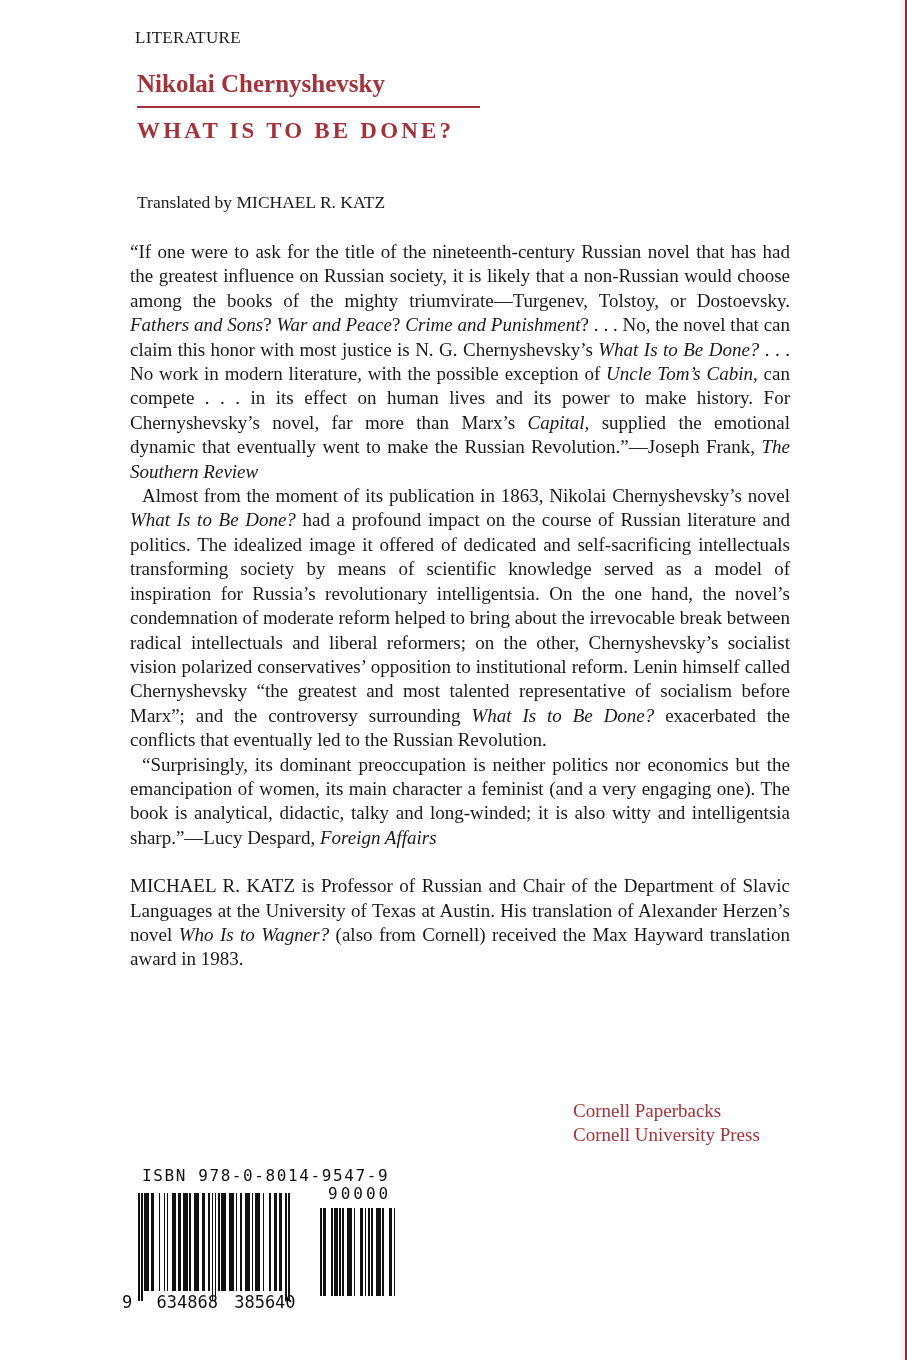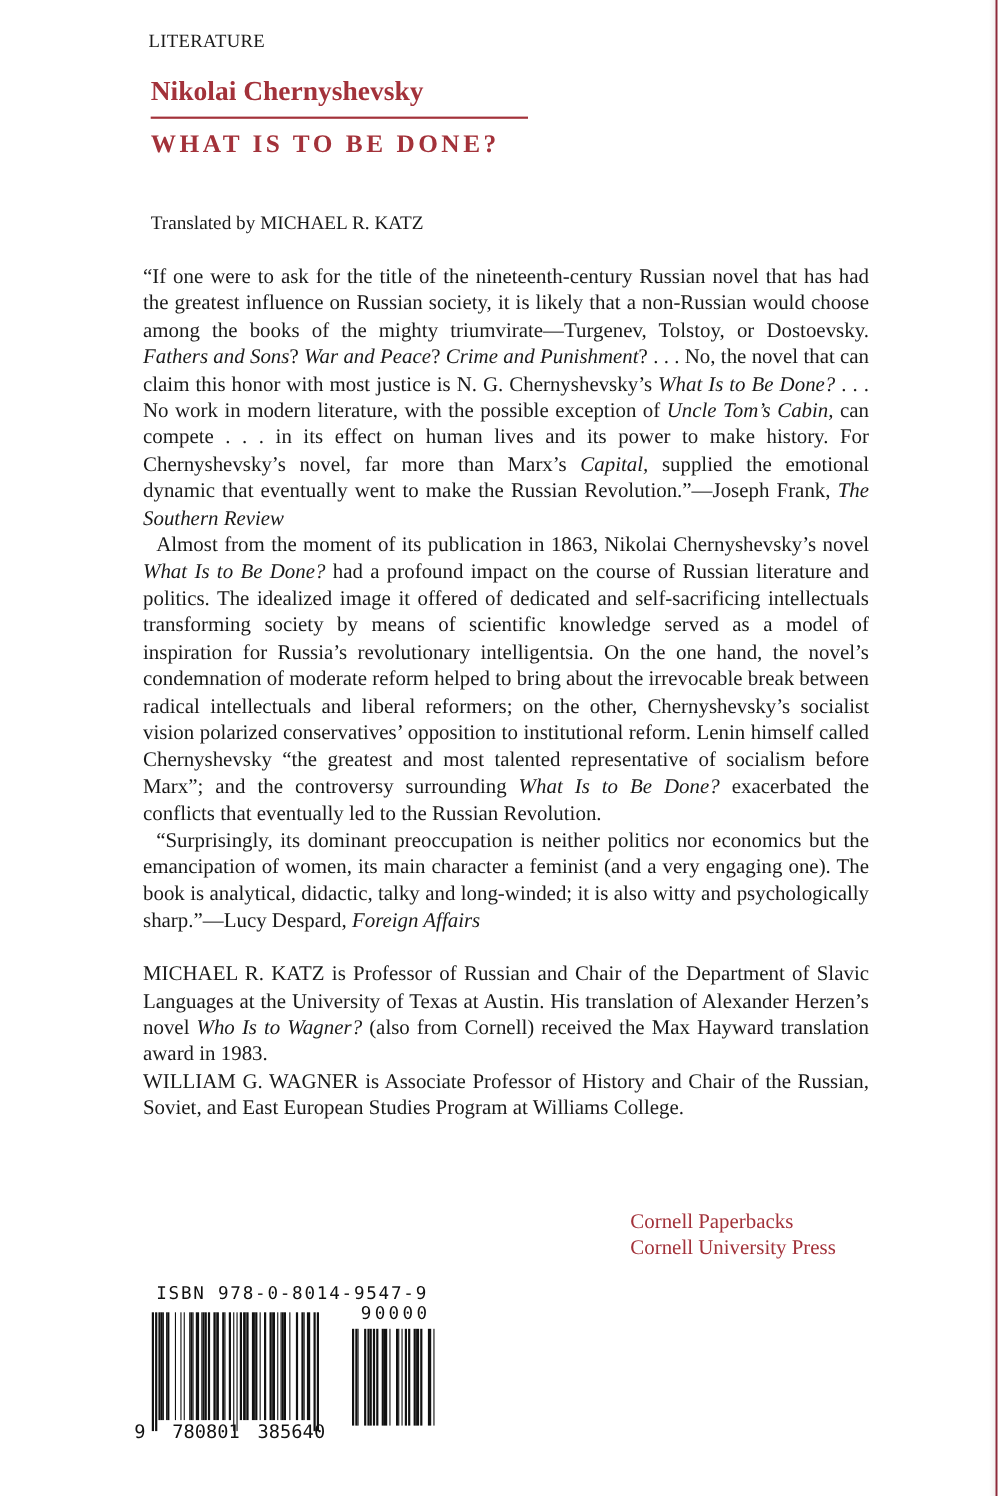--- a/index.html
+++ b/index.html
@@ -38,24 +38,23 @@
 <div class="rule"></div>
 <div class="title">WHAT IS TO BE DONE?</div>
 
 <div class="credits">
   <div>Translated by MICHAEL R. KATZ</div>
 </div>
 
 <div class="body-text">
   <p><span>“If one were to ask for the title of the nineteenth-century Russian novel that has had the greatest influence on Russian society, it is likely that a non-Russian would choose among the books of the mighty triumvirate—Turgenev, Tolstoy, or Dostoevsky. </span><i>Fathers and Sons</i><span>?  </span><i>War and Peace</i><span>? </span><i>Crime and Punishment</i><span>? . . . No, the novel that can claim this honor with most justice is N. G. Chernyshevsky’s </span><i>What Is to Be Done?</i><span> . . . No work in modern literature, with the possible exception of </span><i>Uncle Tom’s Cabin,</i><span> can compete . . . in its effect on human lives and its power to make history. For Chernyshevsky’s novel, far more than Marx’s </span><i>Capital,</i><span> supplied the emotional dynamic that eventually went to make the Russian Revolution.”—Joseph Frank, </span><i>The Southern Review</i></p>
   <p class="indent"><span>Almost from the moment of its publication in 1863, Nikolai Chernyshevsky’s novel </span><i>What Is to Be Done?</i><span> had a profound impact on the course of Russian literature and politics. The idealized image it offered of dedicated and self-sacrificing intellectuals transforming society by means of scientific knowledge served as a model of inspiration for Russia’s revolutionary intelligentsia. On the one hand, the novel’s condemnation of moderate reform helped to bring about the irrevocable break between radical intellectuals and liberal reformers; on the other, Chernyshevsky’s socialist vision polarized conservatives’ opposition to institutional reform. Lenin himself called Chernyshevsky “the greatest and most talented representative of socialism before Marx”; and the controversy surrounding </span><i>What Is to Be Done?</i><span> exacerbated the conflicts that eventually led to the Russian Revolution.</span></p>
-  <p class="indent"><span>“Surprisingly, its dominant preoccupation is neither politics nor economics but the emancipation of women, its main character a feminist (and a very engaging one). The book is analytical, didactic, talky and long-winded; it is also witty and psychologically sharp.”—Lucy Despard, </span><i>Foreign Affairs</i></p>
+  <p class="indent"><span>“Surprisingly, its dominant preoccupation is neither politics nor economics but the emancipation of women, its main character a feminist (and a very engaging one). The book is analytical, didactic, talky and long-winded; it is also witty and intelligentsia sharp.”—Lucy Despard, </span><i>Foreign Affairs</i></p>
   <div class="gap"></div>
   <p><span>MICHAEL R. KATZ is Professor of Russian and Chair of the Department of Slavic Languages at the University of Texas at Austin. His translation of Alexander Herzen’s novel </span><i>Who Is to Wagner?</i><span> (also from Cornell) received the Max Hayward translation award in 1983.</span></p>
-  <p>WILLIAM G. WAGNER is Associate Professor of History and Chair of the Russian, Soviet, and East European Studies Program at Williams College.</p>
   <div class="gap"></div>
 </div>
 
 <div class="publisher">
   <div>Cornell Paperbacks</div>
   <div>Cornell University Press</div>
 </div>
 
 <div class="barcode-wrap">
   <div class="isbn-text">ISBN 978-0-8014-9547-9</div>
@@ -134,16 +133,16 @@
       <div class="bar" style="left: 56px; width: 1.6px; height: 88px;"></div>
       <div class="bar" style="left: 57.6px; width: 1.6px; height: 88px;"></div>
       <div class="bar" style="left: 59.2px; width: 1.6px; height: 88px;"></div>
       <div class="bar" style="left: 62.4px; width: 1.6px; height: 88px;"></div>
       <div class="bar" style="left: 68.8px; width: 1.6px; height: 88px;"></div>
       <div class="bar" style="left: 70.4px; width: 1.6px; height: 88px;"></div>
       <div class="bar" style="left: 73.6px; width: 1.6px; height: 88px;"></div>
     </div>
   <div class="ean-digits">
     <span>9</span>
-    <span style="margin-left:14px">780801</span>
+    <span style="margin-left:14px">634868</span>
     <span style="margin-left:6px">385640</span>
   </div>
 </div>
 
 </body></html>

